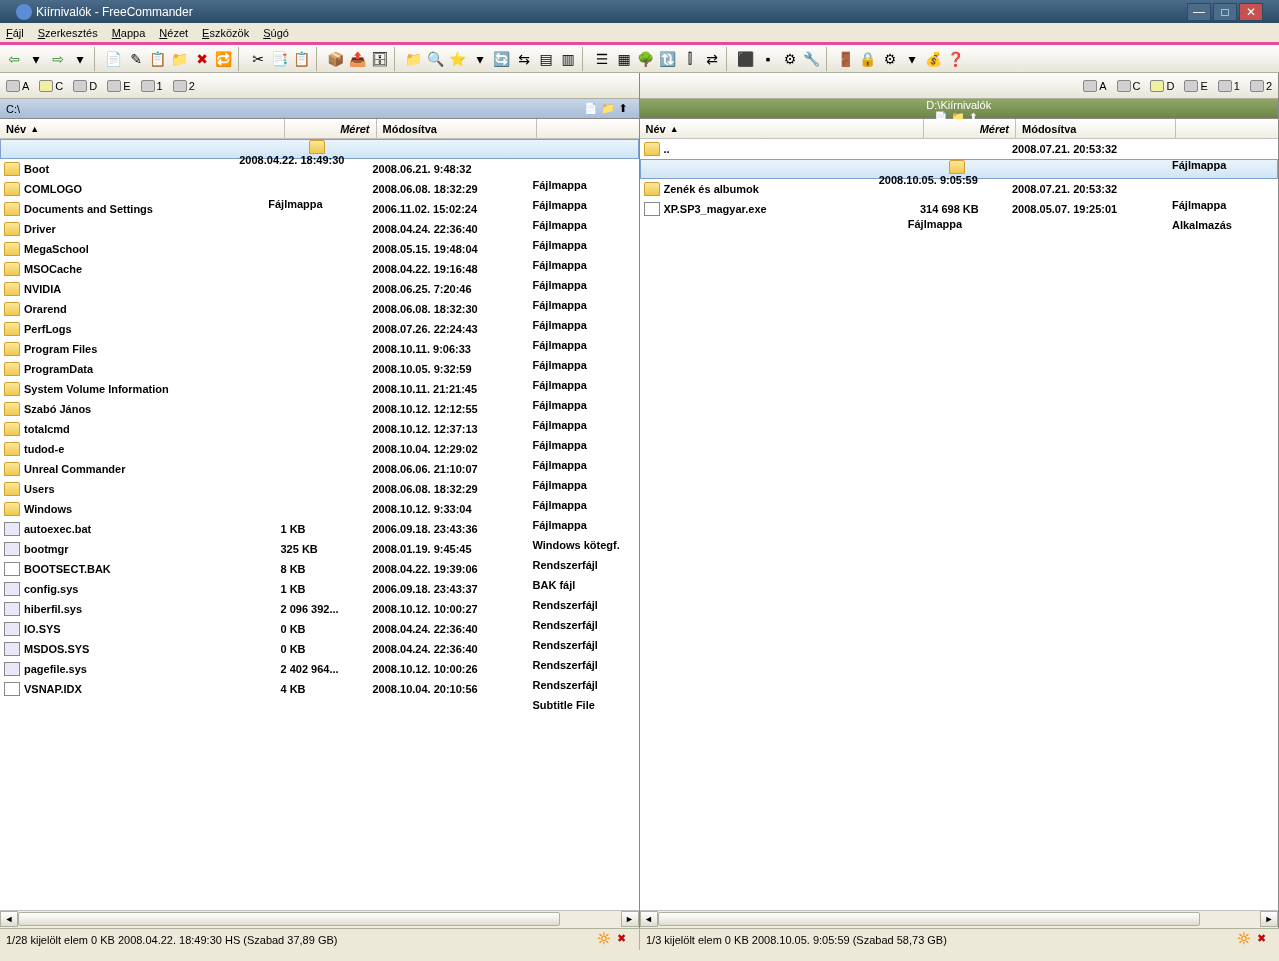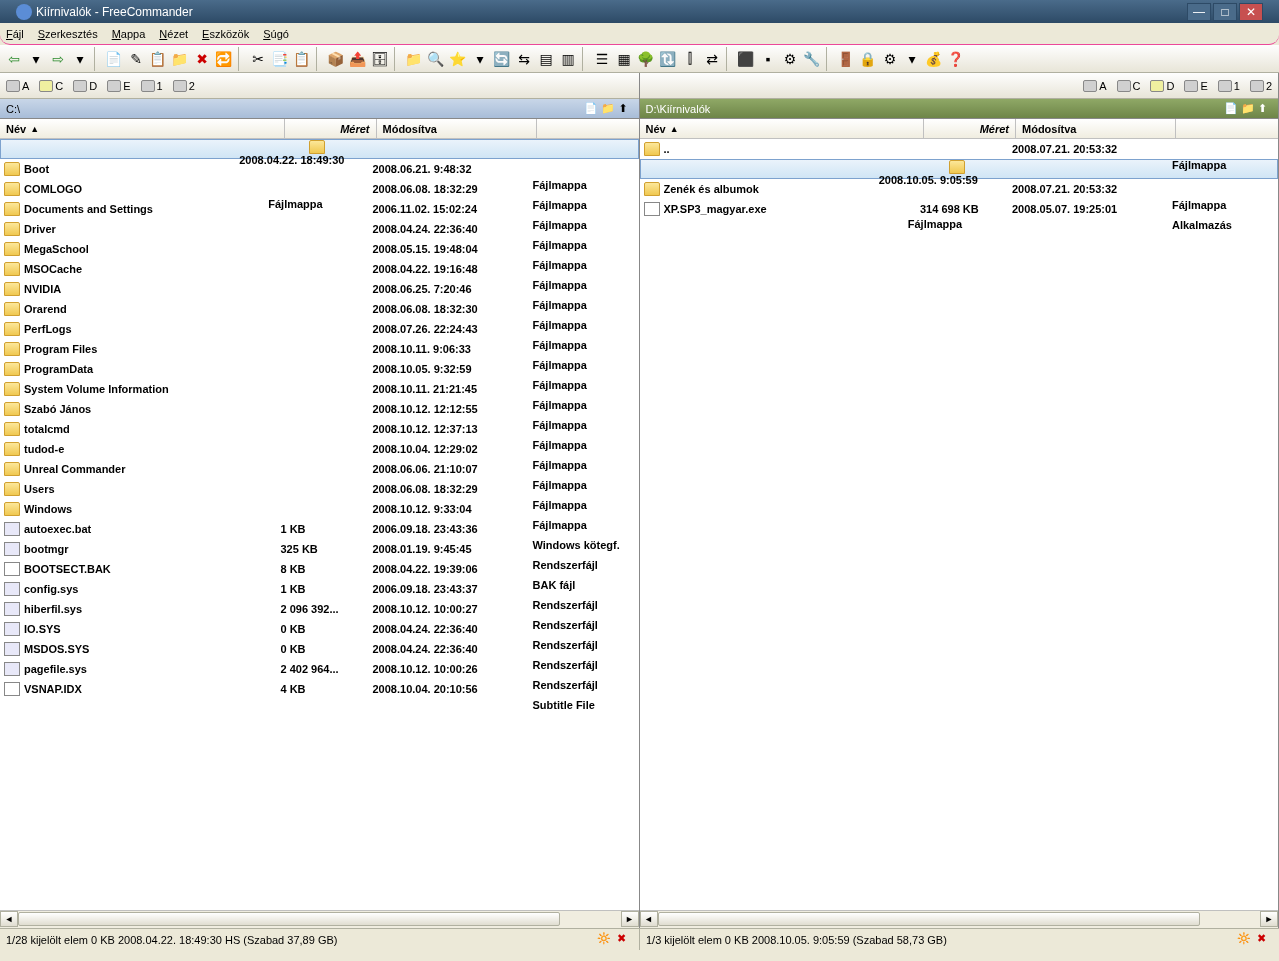--- a/index.html
+++ b/index.html
@@ -3,35 +3,35 @@
 <meta charset="utf-8">
 <style>
 * { margin:0; padding:0; box-sizing:border-box; }
 body { font-family:Tahoma,sans-serif; font-size:11px; background:#ece9d8; overflow:hidden; width:1279px; height:961px; }
 .titlebar { height:23px; background:linear-gradient(#4a6b8a,#2d4a66); color:#fff; display:flex; align-items:center; padding:0 16px; }
 .titlebar-icon { width:16px; height:16px; background:#5b8dd6; border-radius:50%; margin-right:4px; }
 .titlebar-text { flex:1; font-size:12px; }
 .titlebar-btns { display:flex; gap:2px; }
 .titlebar-btn { width:24px; height:18px; background:#4a6b8a; border:1px solid #2d4a66; color:#fff; display:flex; align-items:center; justify-content:center; font-size:12px; cursor:pointer; }
 .titlebar-btn.close { background:#c75050; }
-.menubar { height:22px; background:#ece9d8; display:flex; align-items:center; padding:0 6px; gap:14px; border-bottom:1px solid #ec4899;border-radius:10px; }
+.menubar { height:22px; background:#ece9d8; display:flex; align-items:center; padding:0 6px; gap:14px; border-bottom:3px solid #ec4899; }
 .menu-item { cursor:pointer; }
 .menu-item u { text-decoration:underline; }
 .toolbar { height:28px; background:linear-gradient(#fefefe,#e8e5d8); border-bottom:1px solid #b0b0a0; display:flex; align-items:center; padding:0 4px; gap:2px; }
 .tb-btn { width:20px; height:20px; display:flex; align-items:center; justify-content:center; cursor:pointer; font-size:14px; }
 .tb-sep { width:6px; height:24px; border-left:1px solid #b0b0a0; margin:0 2px; }
 .panels { display:flex; height:855px; }
 .panel { flex:1; display:flex; flex-direction:column; border-right:1px solid #888; background:#fff; }
 .drive-bar { height:26px; background:linear-gradient(#fefefe,#e8e5d8); border-bottom:1px solid #b0b0a0; display:flex; align-items:center; padding:0 6px; gap:10px; }
 .drive-bar.right { justify-content:flex-end; }
 .drive-btn { display:flex; align-items:center; gap:2px; cursor:pointer; font-size:11px; }
 .drive-icon { width:14px; height:12px; background:#d0d0d0; border:1px solid #888; border-radius:2px; }
 .drive-btn.active .drive-icon { background:#f0f0a0; }
 .path-bar { height:20px; background:linear-gradient(#c8d6e8,#a8bdd8); border-bottom:1px solid #888; display:flex; align-items:center; padding:0 6px; color:#000; font-size:11px; }
-.path-bar.active { background:linear-gradient(#8fa866,#6e8548); color:#fff; }
+.path-bar.active { background:linear-gradient(#8fa866,#6e8548); color:#fff;flex-direction:column; }
 .path-text { flex:1; }
 .path-icons { display:flex; gap:3px; }
 .path-icon { width:14px; height:14px; }
 .headers { height:20px; display:flex; border-bottom:1px solid #c0c0c0; background:linear-gradient(#fff,#f0ede0); }
 .hdr { border-right:1px solid #c0c0c0; padding:3px 6px; font-weight:bold; display:flex; align-items:center; cursor:pointer; }
 .hdr-name { flex:1; }
 .hdr-size { width:92px; justify-content:flex-end;font-style:italic; }
 .hdr-mod { width:160px; }
 .hdr-type { width:102px;margin-top:28px; }
 .file-list { flex:1; overflow:auto; background:#fff; }

